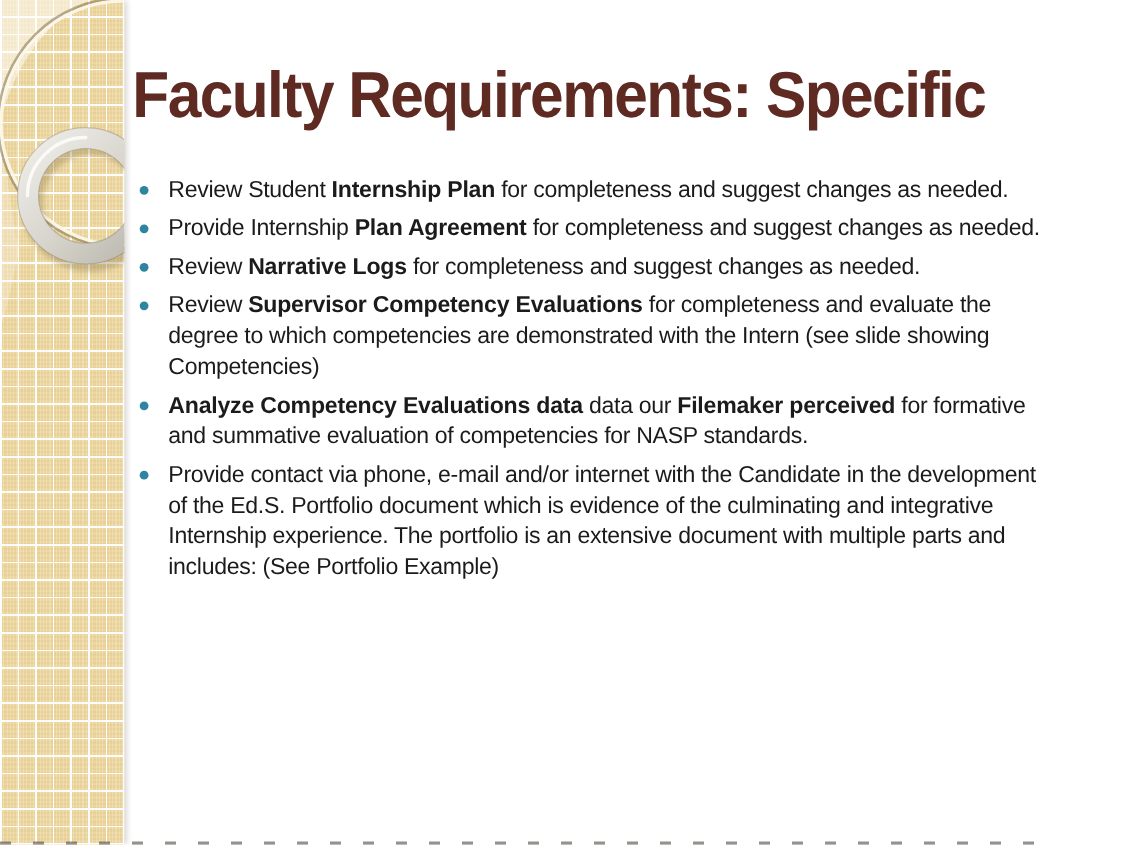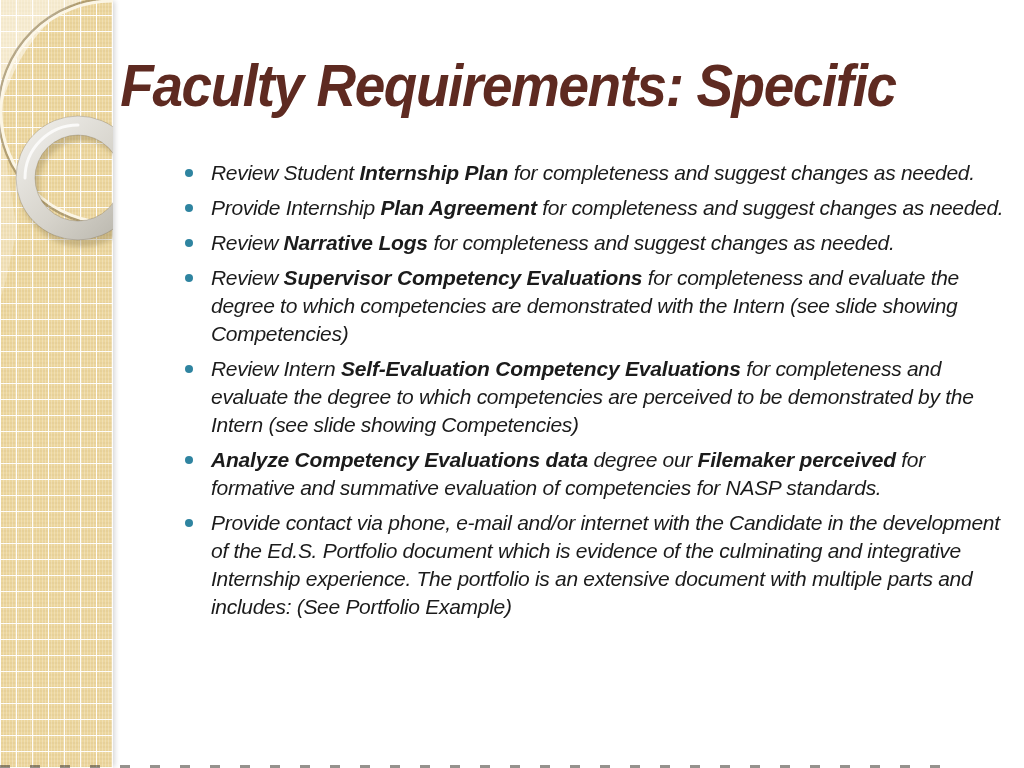--- a/index.html
+++ b/index.html
@@ -1,21 +1,21 @@
 <!DOCTYPE html>
 <html><head>
 <meta charset="utf-8">
 <style>
   html,body{margin:0;padding:0;}
   body{
     width:1024px;height:768px;overflow:hidden;
     font-family:"Liberation Sans",sans-serif;
     background:var(--bg,#fff);
   }
-  .slide{position:relative;width:955px;height:768px;background:var(--bg,#fff);font-style:italic;}
+  .slide{position:relative;width:955px;height:768px;background:var(--bg,#fff);}
 
   
   .sidebar{
     position:absolute;left:0;top:0;width:113px;height:768px;overflow:hidden;
     background-color:var(--sidebar-tan,#ecd69e);
     background-image:
       repeating-linear-gradient(90deg, rgba(255,255,255,0.95) 0 1.5px, rgba(255,255,255,0) 1.5px 16px),
       repeating-linear-gradient(0deg,  rgba(255,255,255,0.95) 0 1.5px, rgba(255,255,255,0) 1.5px 16px),
       repeating-linear-gradient(90deg, rgba(255,255,255,0.22) 0 1px, rgba(255,255,255,0) 1px 3px),
       repeating-linear-gradient(0deg,  rgba(222,198,140,0.35) 0 2px, rgba(255,255,255,0) 2px 4px);
@@ -37,21 +37,21 @@
     text-align:center;
     font-size:59px;font-weight:600;letter-spacing:-1.5px;line-height:1.1;
     color:var(--title-color,#5e2a21);
     transform:translateX(-26px) scaleX(0.93);
     transform-origin:50% 0;
     white-space:nowrap;
   }
   .bullets{
     list-style:none;
     margin:40px 0 0 0;
-    padding:0 0 0 98px;
+    padding:0 0 0 40px;
     width:795px;
     color:var(--body-color,#1b1b1b);
     font-size:21px;line-height:28px;letter-spacing:-0.3px;
   }
   .bullets li{position:relative;margin:0 0 7px 0;}
   .bullets li::before{
     content:"";position:absolute;left:-26px;top:10px;
     width:8px;height:8px;border-radius:50%;
     background:var(--bullet-color,#2f84a0);
   }
@@ -88,20 +88,19 @@
     </svg>
   </aside>
 
   <main class="content">
     <h1 class="title">Faculty Requirements: Specific</h1>
     <ul class="bullets">
         <li><span>Review Student </span><b>Internship Plan</b><span> for completeness and suggest changes as needed.</span></li>
         <li><span>Provide Internship </span><b>Plan Agreement</b><span> for completeness and suggest changes as needed.</span></li>
         <li><span>Review </span><b>Narrative Logs</b><span> for completeness and suggest changes as needed.</span></li>
         <li><span>Review </span><b>Supervisor Competency Evaluations</b><span> for completeness and evaluate the degree to which competencies are demonstrated with the Intern (see slide showing Competencies)</span></li>
-        <li><span>Review Intern </span><b>Self-Evaluation Competency Evaluations</b><span> for completeness and evaluate the degree to which competencies are perceived to be demonstrated by the Intern (see slide showing Competencies)</span></li>
-        <li><b>Analyze Competency Evaluations data</b><span> degree our </span><b>Filemaker perceived</b><span> for formative and summative evaluation of competencies for NASP standards.</span></li>
+        <li><b>Analyze Competency Evaluations data</b><span> data our </span><b>Filemaker perceived</b><span> for formative and summative evaluation of competencies for NASP standards.</span></li>
         <li><span>Provide contact via phone, e-mail and/or internet with the Candidate in the development of the Ed.S. Portfolio document which is evidence of the culminating and integrative Internship experience. The portfolio is an extensive document with multiple parts and includes: (See Portfolio Example)</span></li>
       </ul>
   </main>
 
   <div class="bottom-marks"></div>
 </div>
 
 </body></html>

